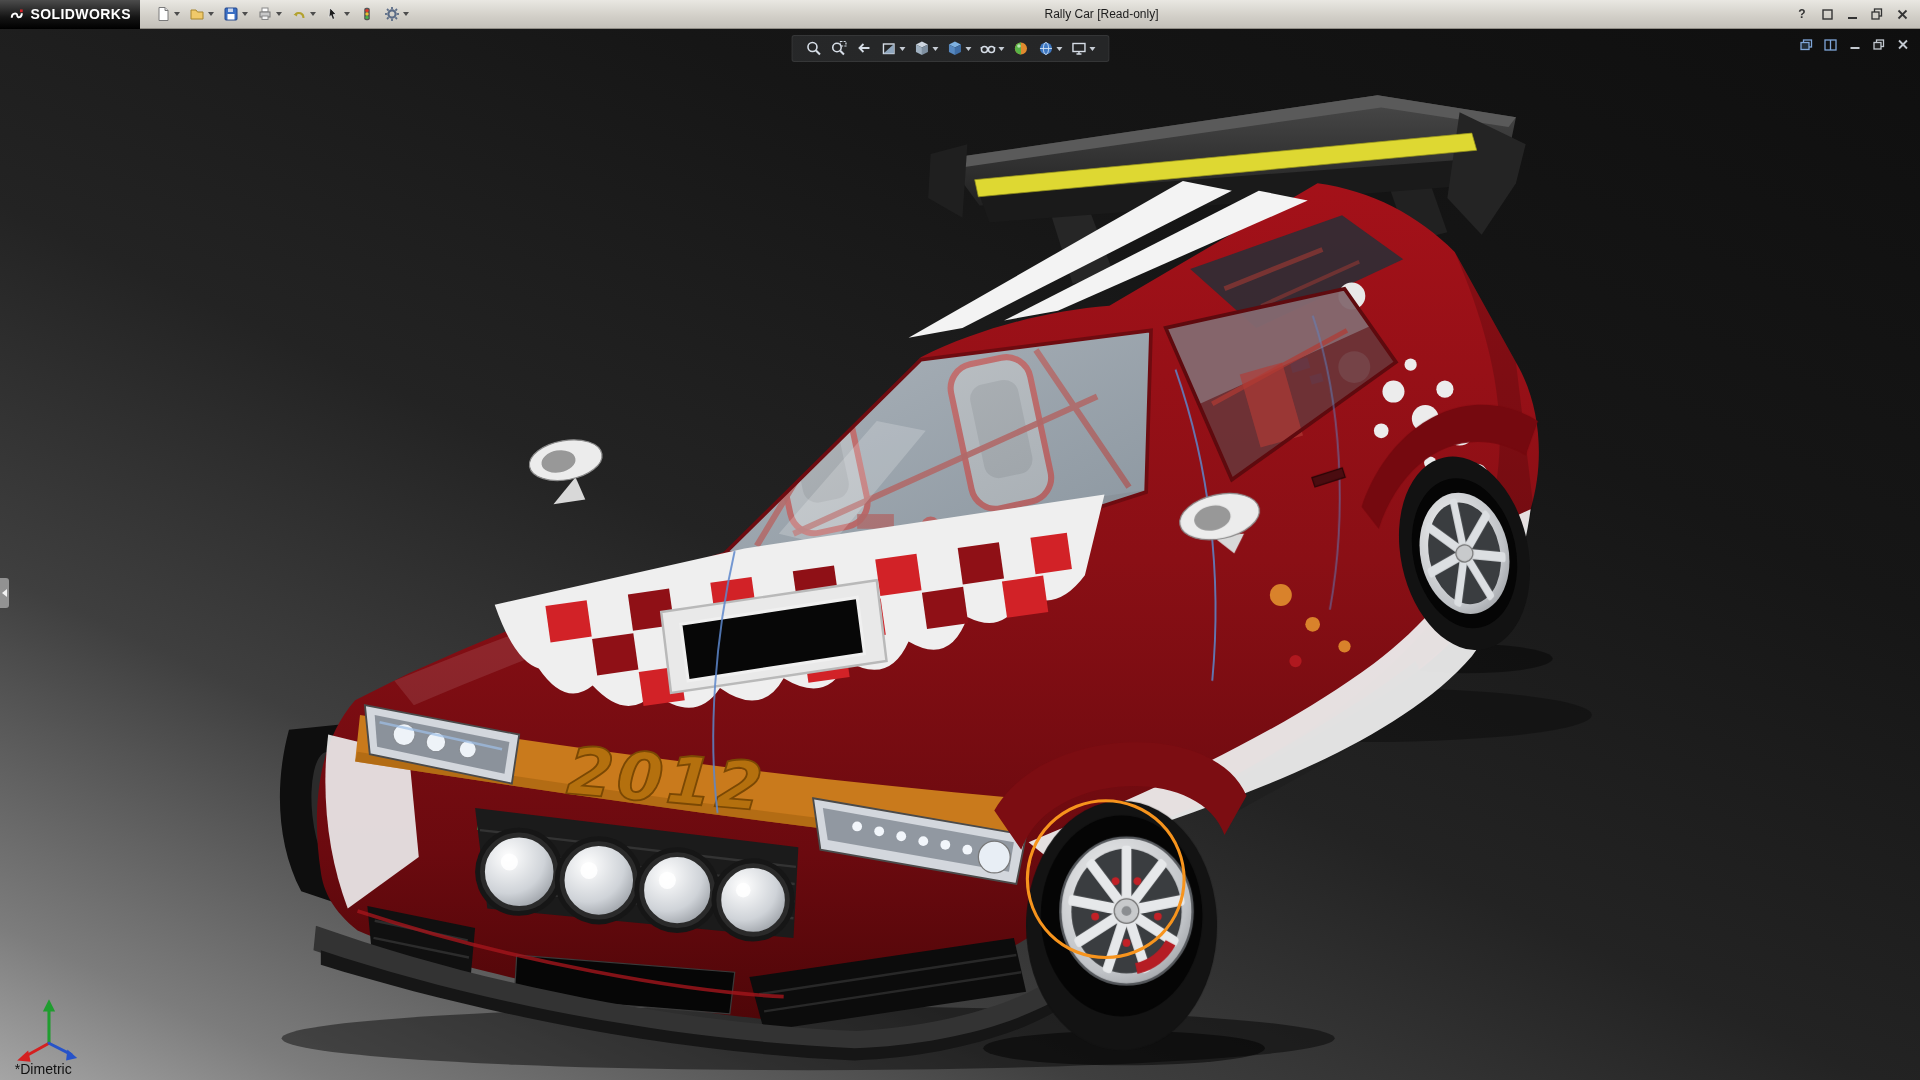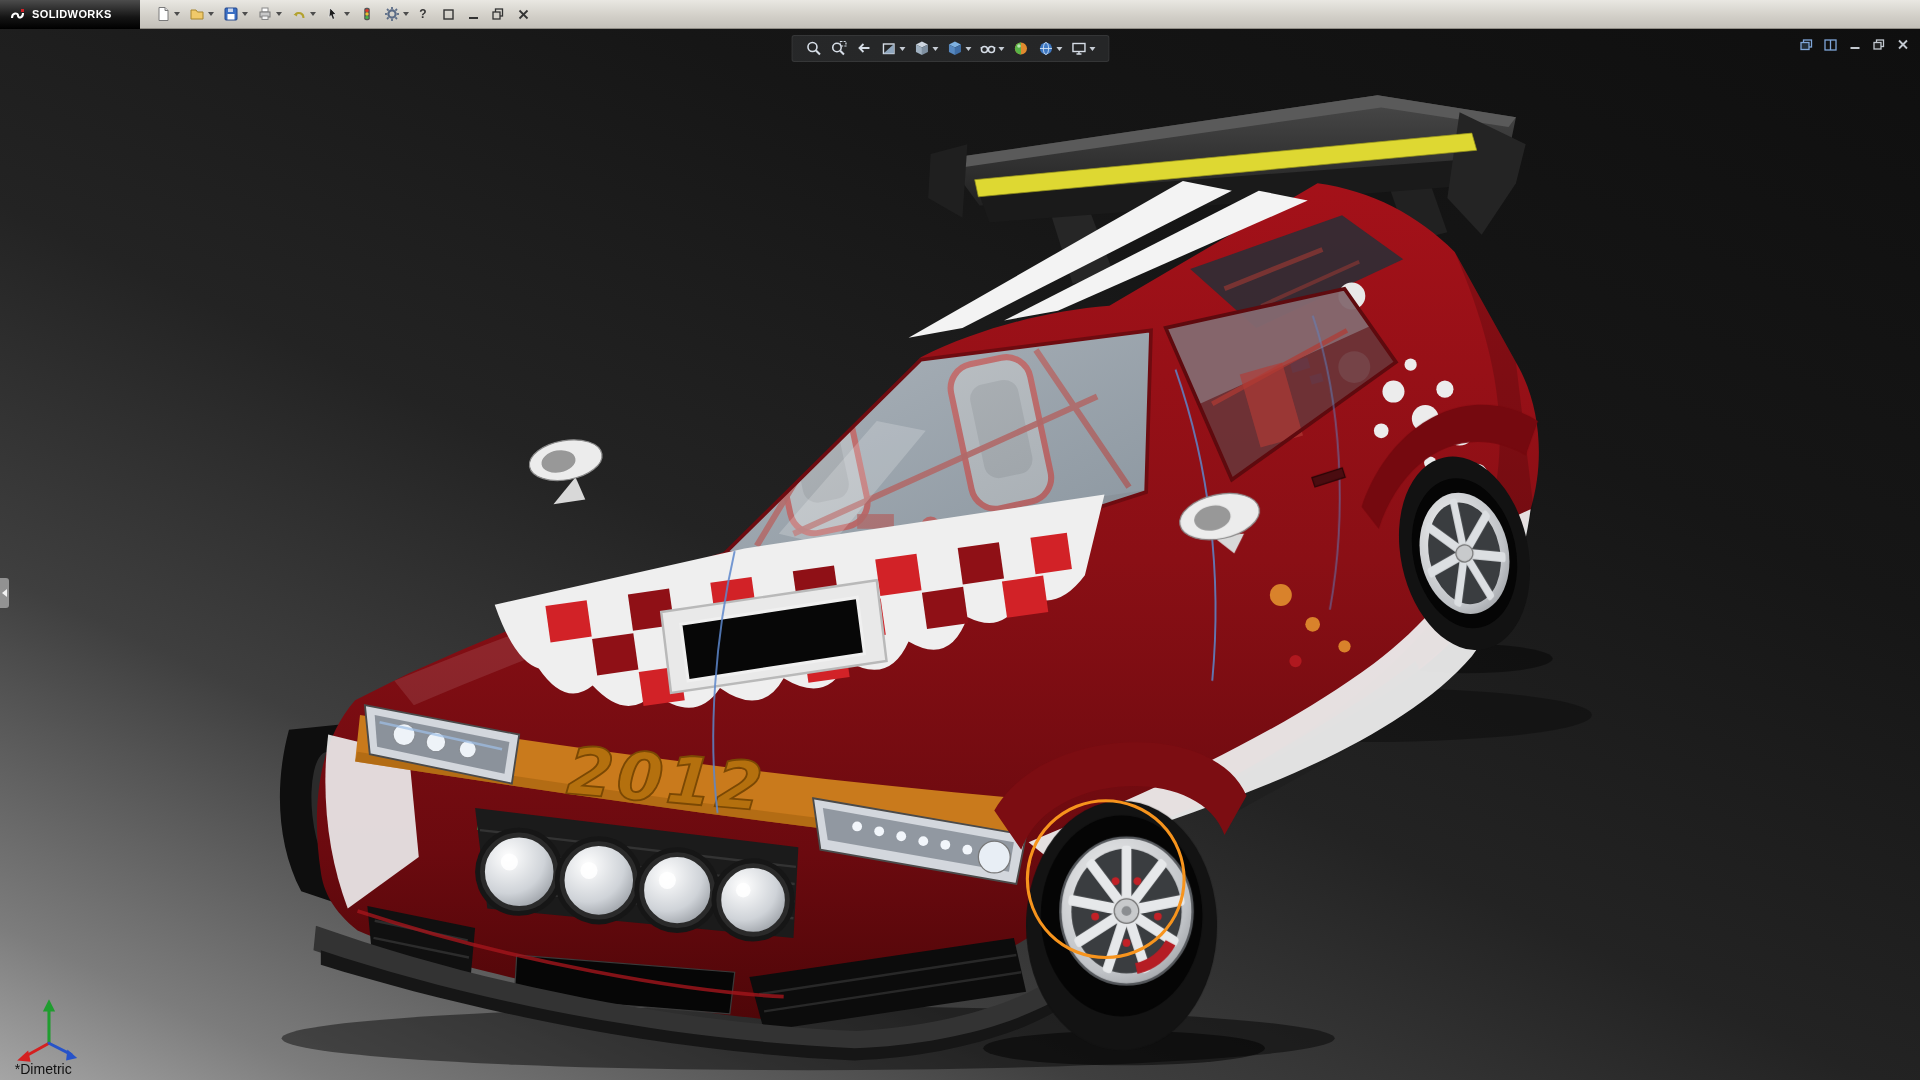--- a/index.html
+++ b/index.html
@@ -6,21 +6,21 @@
   html,body { width:1920px; height:1080px; overflow:hidden; background:#000;
               font-family:"Liberation Sans", sans-serif; }
   .app { width:1920px; height:1080px; display:flex; flex-direction:column; }
 
   
   .titlebar { height:29px; display:flex; align-items:center;
     background:linear-gradient(#e9e7e2,#d3d0c9 55%,#c3c0b9);
     border-bottom:1px solid #8f8c85; position:relative; }
   .logo { height:29px; width:140px; flex:0 0 auto; display:flex; align-items:center; gap:6px;
     padding:0 9px; background:linear-gradient(#4c4c4c,#141414 60%,#000); }
-  .logo-text { color:#fff; font-weight:bold; font-size:11px; letter-spacing:.4px; }
+  .logo-text { color:#fff; font-weight:bold; font-size:14px; letter-spacing:.4px; }
   .tb-tools { display:flex; align-items:center; margin-left:12px; gap:3px; }
   .tool { display:flex; align-items:center; padding:2px 3px; border-radius:2px; }
   .caret { width:0; height:0; border-left:3.5px solid transparent; border-right:3.5px solid transparent;
            border-top:4px solid #4d4d4d; margin-left:3px; }
   .caret.light { border-top-color:#c6ccd4; margin-left:2px; }
   .tb-title { flex:1; text-align:center; font-size:12px; color:#1c1c1c; }
   .win-controls { display:flex; align-items:center; gap:3px; padding-right:7px; }
   .wc-btn { width:22px; height:19px; display:flex; align-items:center; justify-content:center;
             border-radius:2px; color:#333; font-size:12px; font-weight:bold; }
 
@@ -119,20 +119,21 @@
             <line x1="3" y1="3" x2="4.6" y2="4.6"></line>
               <line x1="11.4" y1="11.4" x2="13" y2="13"></line>
             <line x1="13" y1="3" x2="11.4" y2="4.6"></line>
               <line x1="4.6" y1="11.4" x2="3" y2="13"></line>
           </g>
         </svg>
           <span class="caret"></span>
       </div>
     </div>
 
+    <div class="tb-title">Rally Car [Read-only]</div>
 
     <div class="win-controls">
       <div class="wc-btn">
         <span>?</span>
       </div>
       <div class="wc-btn">
         <svg width="11" height="11" viewBox="0 0 11 11">
           <rect x="1" y="1" width="9" height="9" fill="none" stroke="#333" stroke-width="1.4"></rect>
         </svg>
       </div>

